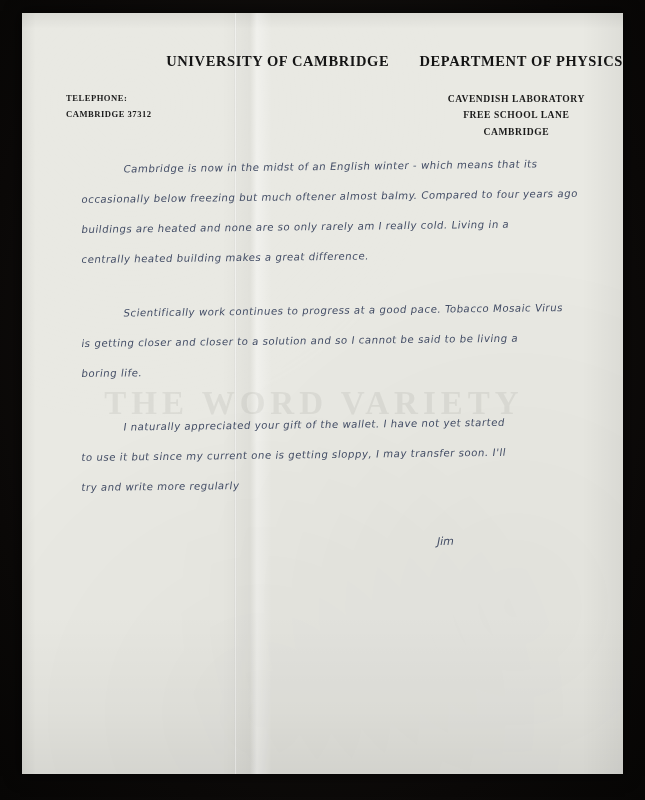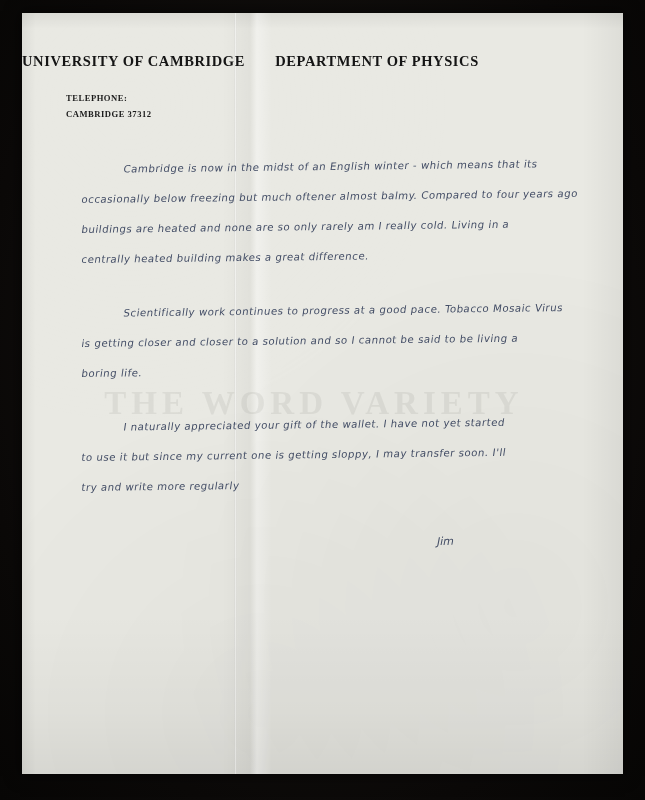--- a/index.html
+++ b/index.html
@@ -73,21 +73,21 @@
     opacity: 0.8;
     pointer-events: none;
   }
   .crease.v1 { left: 212px; }
 
   
   .letterhead {
     position: absolute;
     left: 0; right: 0;
     top: 40px;
-    text-align: left;
+    text-align: right;
   }
   .lh-line {
     font-family: "Liberation Serif", serif;
     font-weight: bold;
     font-size: 14.5px;
     letter-spacing: 0.6px;
     color: #151515;
     white-space: nowrap;
   }
   .lh-uni { display: inline-block; margin-right: 26px; }
@@ -187,20 +187,25 @@
         <span class="lh-uni">UNIVERSITY OF CAMBRIDGE</span>
         <span class="lh-dept">DEPARTMENT OF PHYSICS</span>
       </div>
     </div>
 
     <div class="addr-row">
       <div class="addr-left">
         <div>TELEPHONE:</div>
         <div>CAMBRIDGE 37312</div>
       </div>
+      <div class="addr-right">
+        <div>CAVENDISH LABORATORY</div>
+        <div>FREE SCHOOL LANE</div>
+        <div>CAMBRIDGE</div>
+      </div>
     </div>
 
     <div class="watermark">THE WORD VARIETY</div>
 
     <div class="handwritten">
 
       <div class="para">
         <div class="hline indent">Cambridge is now in the midst of an English winter - which means that its</div>
         <div class="hline">occasionally below freezing but much oftener almost balmy. Compared to four years ago</div>
         <div class="hline">buildings are heated and none are so only rarely am I really cold. Living in a</div>

